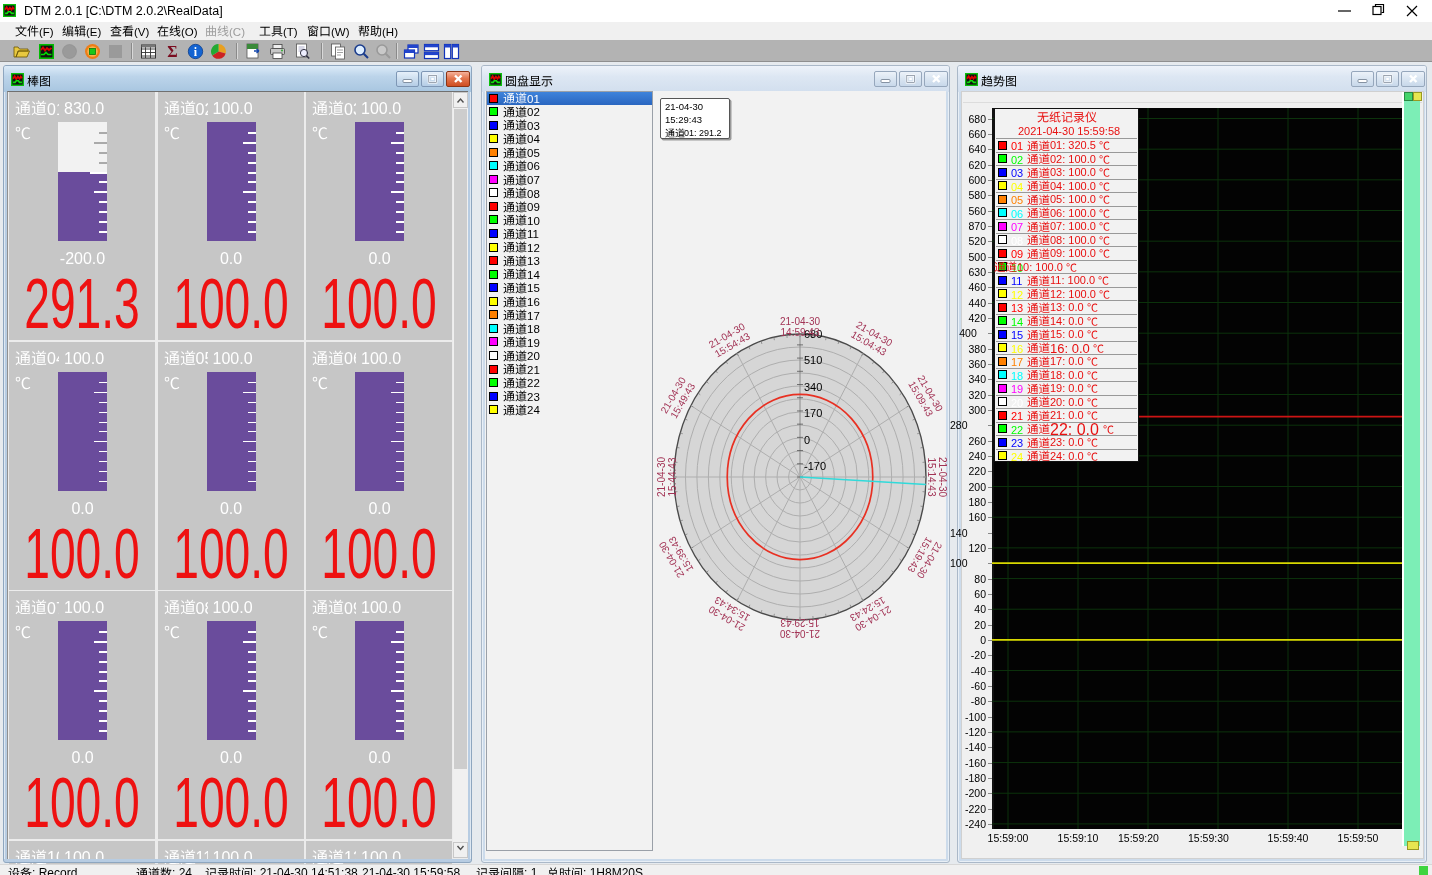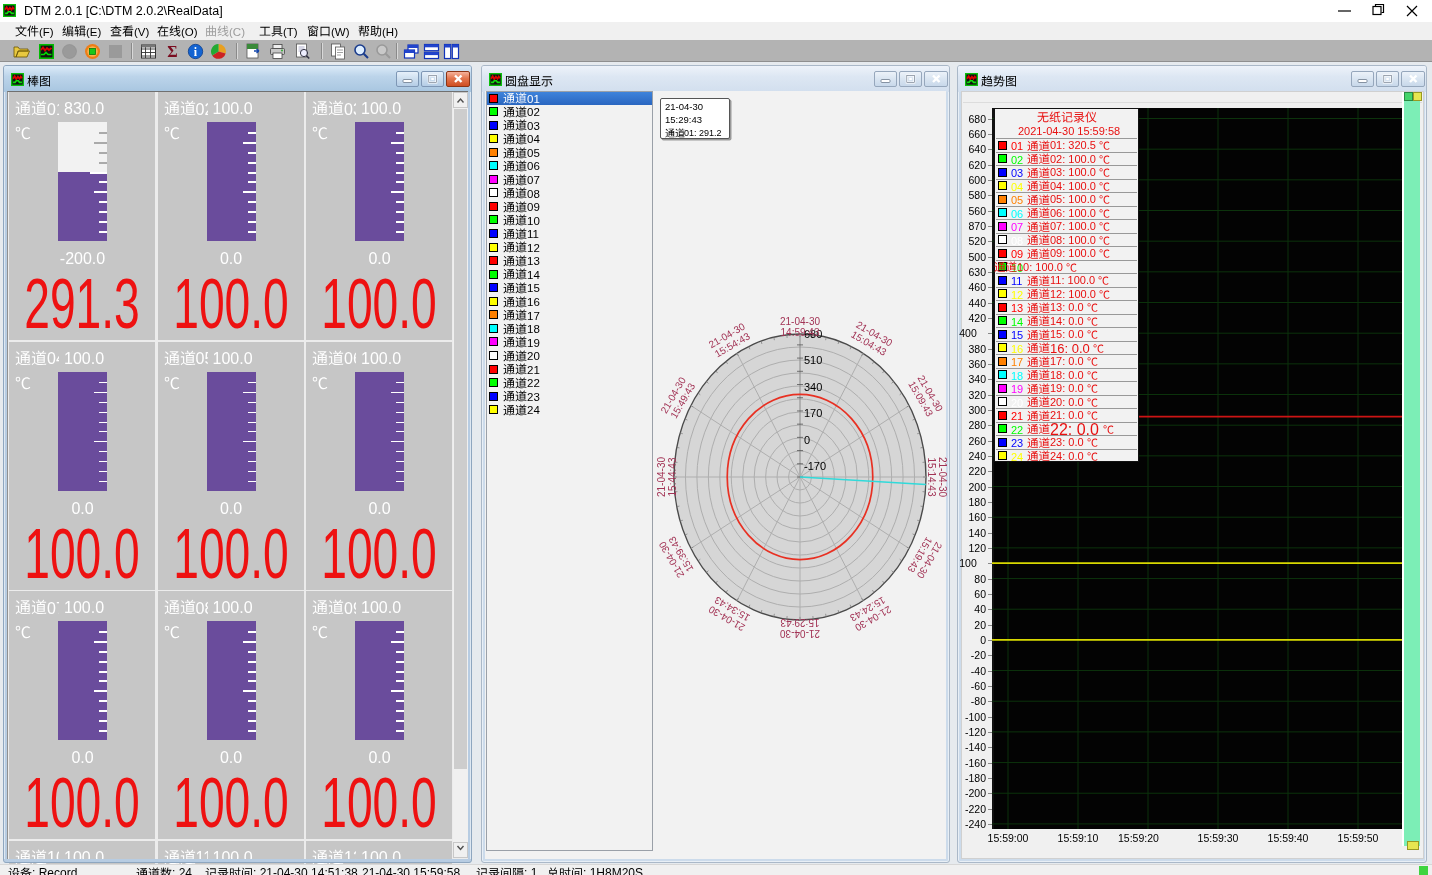--- a/index.html
+++ b/index.html
@@ -786,39 +786,39 @@
 <div class="abs" style="left:950px;top:343.525px;width:36px;text-align:right;font-size:10.5px;line-height:11px;color:#000">380</div>
 <div class="abs" style="left:987.5px;top:348.525px;width:4px;height:1px;background:#888"></div>
 <div class="abs" style="left:950px;top:358.86px;width:36px;text-align:right;font-size:10.5px;line-height:11px;color:#000">360</div>
 <div class="abs" style="left:987.5px;top:363.86px;width:4px;height:1px;background:#888"></div>
 <div class="abs" style="left:950px;top:374.195px;width:36px;text-align:right;font-size:10.5px;line-height:11px;color:#000">340</div>
 <div class="abs" style="left:987.5px;top:379.195px;width:4px;height:1px;background:#888"></div>
 <div class="abs" style="left:950px;top:389.53px;width:36px;text-align:right;font-size:10.5px;line-height:11px;color:#000">320</div>
 <div class="abs" style="left:987.5px;top:394.53px;width:4px;height:1px;background:#888"></div>
 <div class="abs" style="left:950px;top:404.865px;width:36px;text-align:right;font-size:10.5px;line-height:11px;color:#000">300</div>
 <div class="abs" style="left:987.5px;top:409.865px;width:4px;height:1px;background:#888"></div>
-<div class="abs" style="left:950px;top:420.2px;width:36px;text-align:right;font-size:10.5px;line-height:11px;color:#000">280</div>
+<div class="abs" style="left:950px;top:420.2px;width:36px;font-size:10.5px;line-height:11px;color:#000">280</div>
 <div class="abs" style="left:987.5px;top:425.2px;width:4px;height:1px;background:#888"></div>
 <div class="abs" style="left:950px;top:435.535px;width:36px;text-align:right;font-size:10.5px;line-height:11px;color:#000">260</div>
 <div class="abs" style="left:987.5px;top:440.535px;width:4px;height:1px;background:#888"></div>
 <div class="abs" style="left:950px;top:450.87px;width:36px;text-align:right;font-size:10.5px;line-height:11px;color:#000">240</div>
 <div class="abs" style="left:987.5px;top:455.87px;width:4px;height:1px;background:#888"></div>
 <div class="abs" style="left:950px;top:466.205px;width:36px;text-align:right;font-size:10.5px;line-height:11px;color:#000">220</div>
 <div class="abs" style="left:987.5px;top:471.205px;width:4px;height:1px;background:#888"></div>
 <div class="abs" style="left:950px;top:481.54px;width:36px;text-align:right;font-size:10.5px;line-height:11px;color:#000">200</div>
 <div class="abs" style="left:987.5px;top:486.54px;width:4px;height:1px;background:#888"></div>
 <div class="abs" style="left:950px;top:496.875px;width:36px;text-align:right;font-size:10.5px;line-height:11px;color:#000">180</div>
 <div class="abs" style="left:987.5px;top:501.875px;width:4px;height:1px;background:#888"></div>
 <div class="abs" style="left:950px;top:512.21px;width:36px;text-align:right;font-size:10.5px;line-height:11px;color:#000">160</div>
 <div class="abs" style="left:987.5px;top:517.21px;width:4px;height:1px;background:#888"></div>
-<div class="abs" style="left:950px;top:527.545px;width:36px;text-align:right;font-size:10.5px;line-height:11px;color:#000">140</div>
+<div class="abs" style="left:950px;top:527.545px;width:36px;font-size:10.5px;line-height:11px;color:#000">140</div>
 <div class="abs" style="left:987.5px;top:532.545px;width:4px;height:1px;background:#888"></div>
 <div class="abs" style="left:950px;top:542.88px;width:36px;text-align:right;font-size:10.5px;line-height:11px;color:#000">120</div>
 <div class="abs" style="left:987.5px;top:547.88px;width:4px;height:1px;background:#888"></div>
-<div class="abs" style="left:950px;top:558.215px;width:36px;text-align:center;font-size:10.5px;line-height:11px;color:#000">100</div>
+<div class="abs" style="left:950px;top:558.215px;width:36px;text-align:left;font-size:10.5px;line-height:11px;color:#000">100</div>
 <div class="abs" style="left:987.5px;top:563.215px;width:4px;height:1px;background:#888"></div>
 <div class="abs" style="left:950px;top:573.55px;width:36px;text-align:right;font-size:10.5px;line-height:11px;color:#000">80</div>
 <div class="abs" style="left:987.5px;top:578.55px;width:4px;height:1px;background:#888"></div>
 <div class="abs" style="left:950px;top:588.885px;width:36px;text-align:right;font-size:10.5px;line-height:11px;color:#000">60</div>
 <div class="abs" style="left:987.5px;top:593.885px;width:4px;height:1px;background:#888"></div>
 <div class="abs" style="left:950px;top:604.22px;width:36px;text-align:right;font-size:10.5px;line-height:11px;color:#000">40</div>
 <div class="abs" style="left:987.5px;top:609.22px;width:4px;height:1px;background:#888"></div>
 <div class="abs" style="left:950px;top:619.555px;width:36px;text-align:right;font-size:10.5px;line-height:11px;color:#000">20</div>
 <div class="abs" style="left:987.5px;top:624.555px;width:4px;height:1px;background:#888"></div>
 <div class="abs" style="left:950px;top:634.89px;width:36px;text-align:right;font-size:10.5px;line-height:11px;color:#000">0</div>
@@ -1104,21 +1104,21 @@
 <div style="position:absolute;left:1011px;top:450.5px;font-size:11px;color:#ffff00;line-height:12.65px;white-space:pre;">24</div>
 <div class="abs" style="left:1027px;top:450px;white-space:nowrap;font-size:11px;line-height:11.5px;color:#e81010"><svg width="23" height="11.5" viewBox="0 0 2000 1000" style="vertical-align:top;fill:#e81010;">
       <use href="#g901a"></use>
       <use href="#g9053" x="1000"></use>
     </svg><span style="vertical-align:top;position:relative;top:0.5px">24: 0.0 </span><svg width="11" height="11" viewBox="0 0 1000 1000" style="vertical-align:top;fill:#e81010;margin-top:0.5px;">
       <use href="#g2103"></use>
     </svg></div>
 <div class="abs" style="left:1008px;top:832px;width:60px;margin-left:-30px;text-align:center;font-size:10.5px;color:#000">15:59:00</div>
 <div class="abs" style="left:1078px;top:832px;width:60px;margin-left:-30px;text-align:center;font-size:10.5px;color:#000">15:59:10</div>
 <div class="abs" style="left:1148px;top:832px;width:60px;margin-left:-30px;text-align:left;font-size:10.5px;color:#000">15:59:20</div>
-<div class="abs" style="left:1218px;top:832px;width:60px;margin-left:-30px;text-align:center;font-size:10.5px;color:#000">15:59:30</div>
+<div class="abs" style="left:1218px;top:832px;width:60px;margin-left:-30px;font-size:10.5px;color:#000">15:59:30</div>
 <div class="abs" style="left:1288px;top:832px;width:60px;margin-left:-30px;text-align:center;font-size:10.5px;color:#000">15:59:40</div>
 <div class="abs" style="left:1358px;top:832px;width:60px;margin-left:-30px;text-align:center;font-size:10.5px;color:#000">15:59:50</div>
 <div class="abs" style="left:1402px;top:92px;width:2px;height:754px;background:#fff"></div>
 <div class="abs" style="left:1404px;top:92px;width:16px;height:754px;background:#7ceeb6"></div>
 <div class="abs" style="left:1404px;top:92px;width:9px;height:9px;background:#44d46a;border:1px solid #2a8a44"></div>
 <div class="abs" style="left:1413px;top:92px;width:9px;height:9px;background:#e6e650;border:1px solid #999922"></div>
 <div class="abs" style="left:1407px;top:841px;width:12px;height:9px;background:#e6e650;border:1px solid #999922"></div>
 <div class="abs" style="left:0;top:864px;width:1432px;height:11px;background:#f0f0f0;border-top:1px solid #d7d7d7"></div>
 <svg width="24" height="12" viewBox="0 0 2000 1000" style="position:absolute;left:8px;top:866.5px;fill:#000;">
     <use href="#g8bbe"></use>

